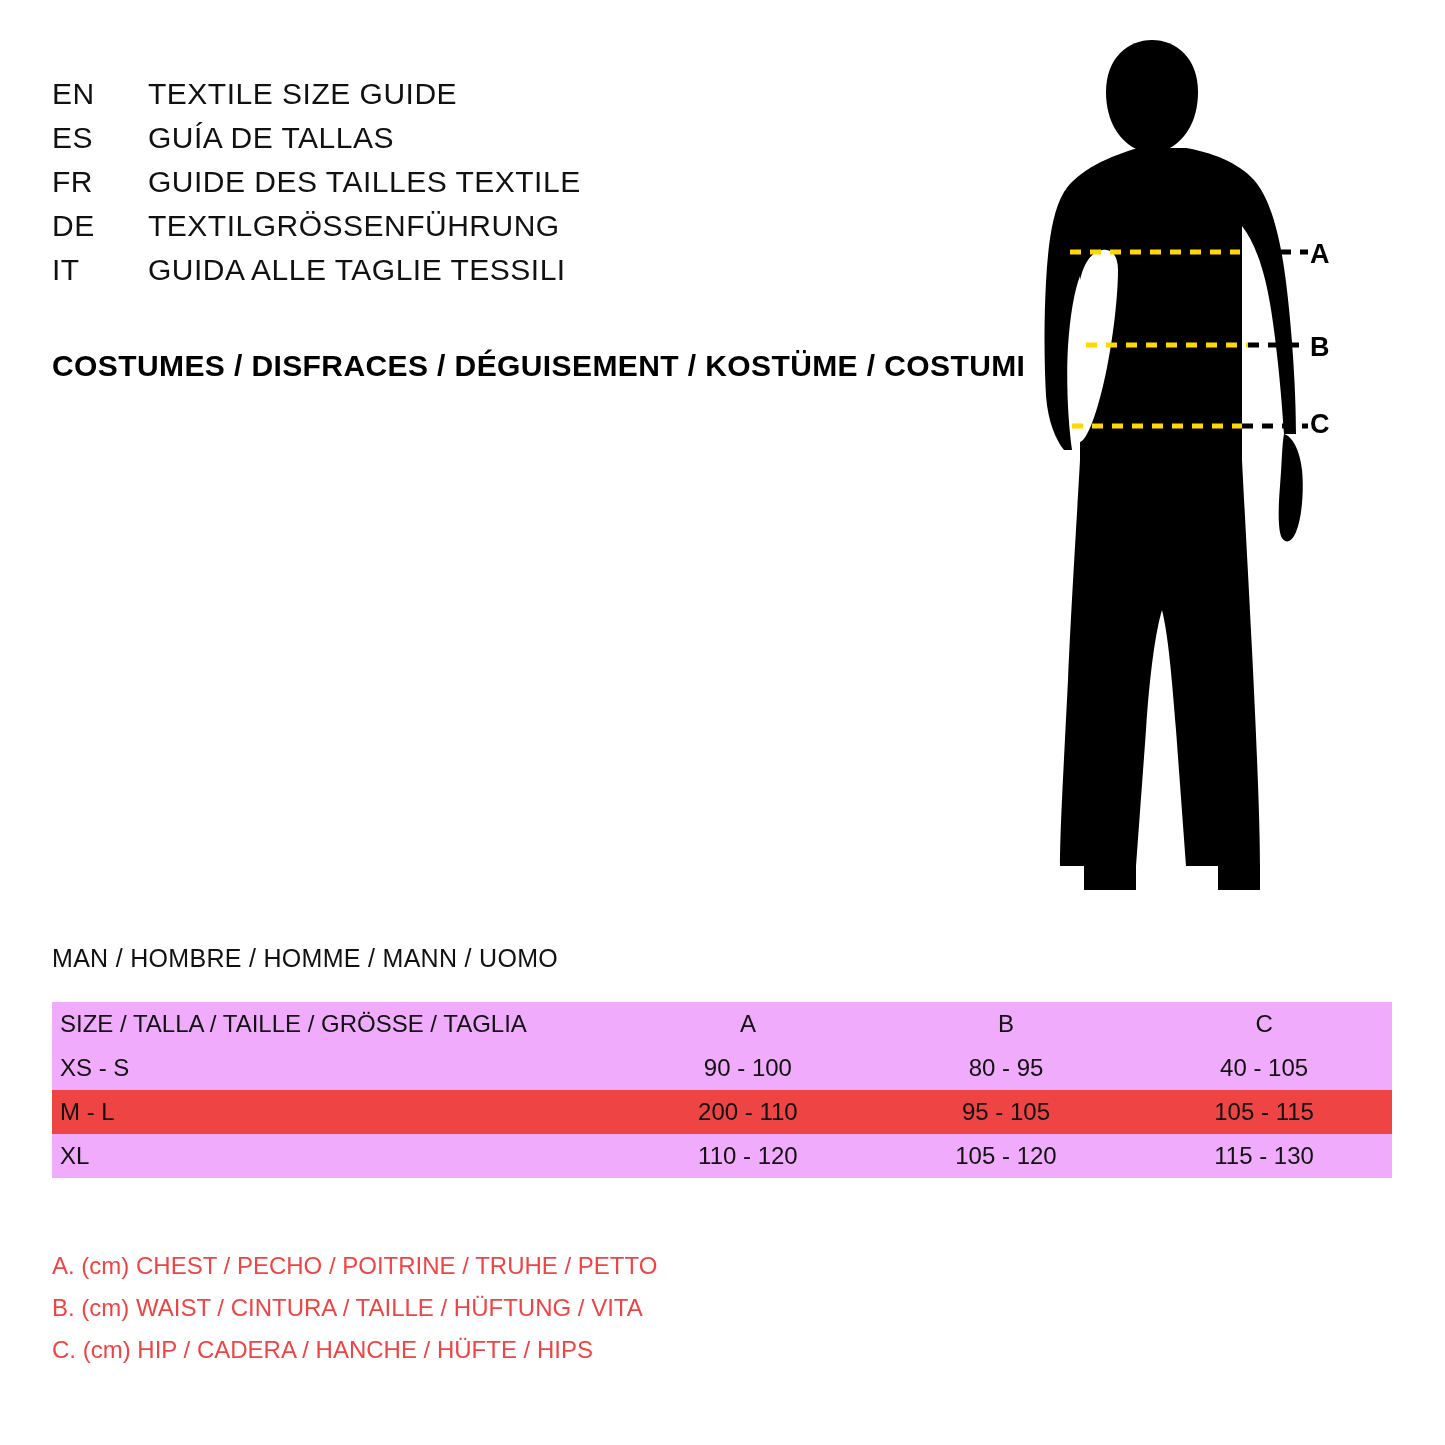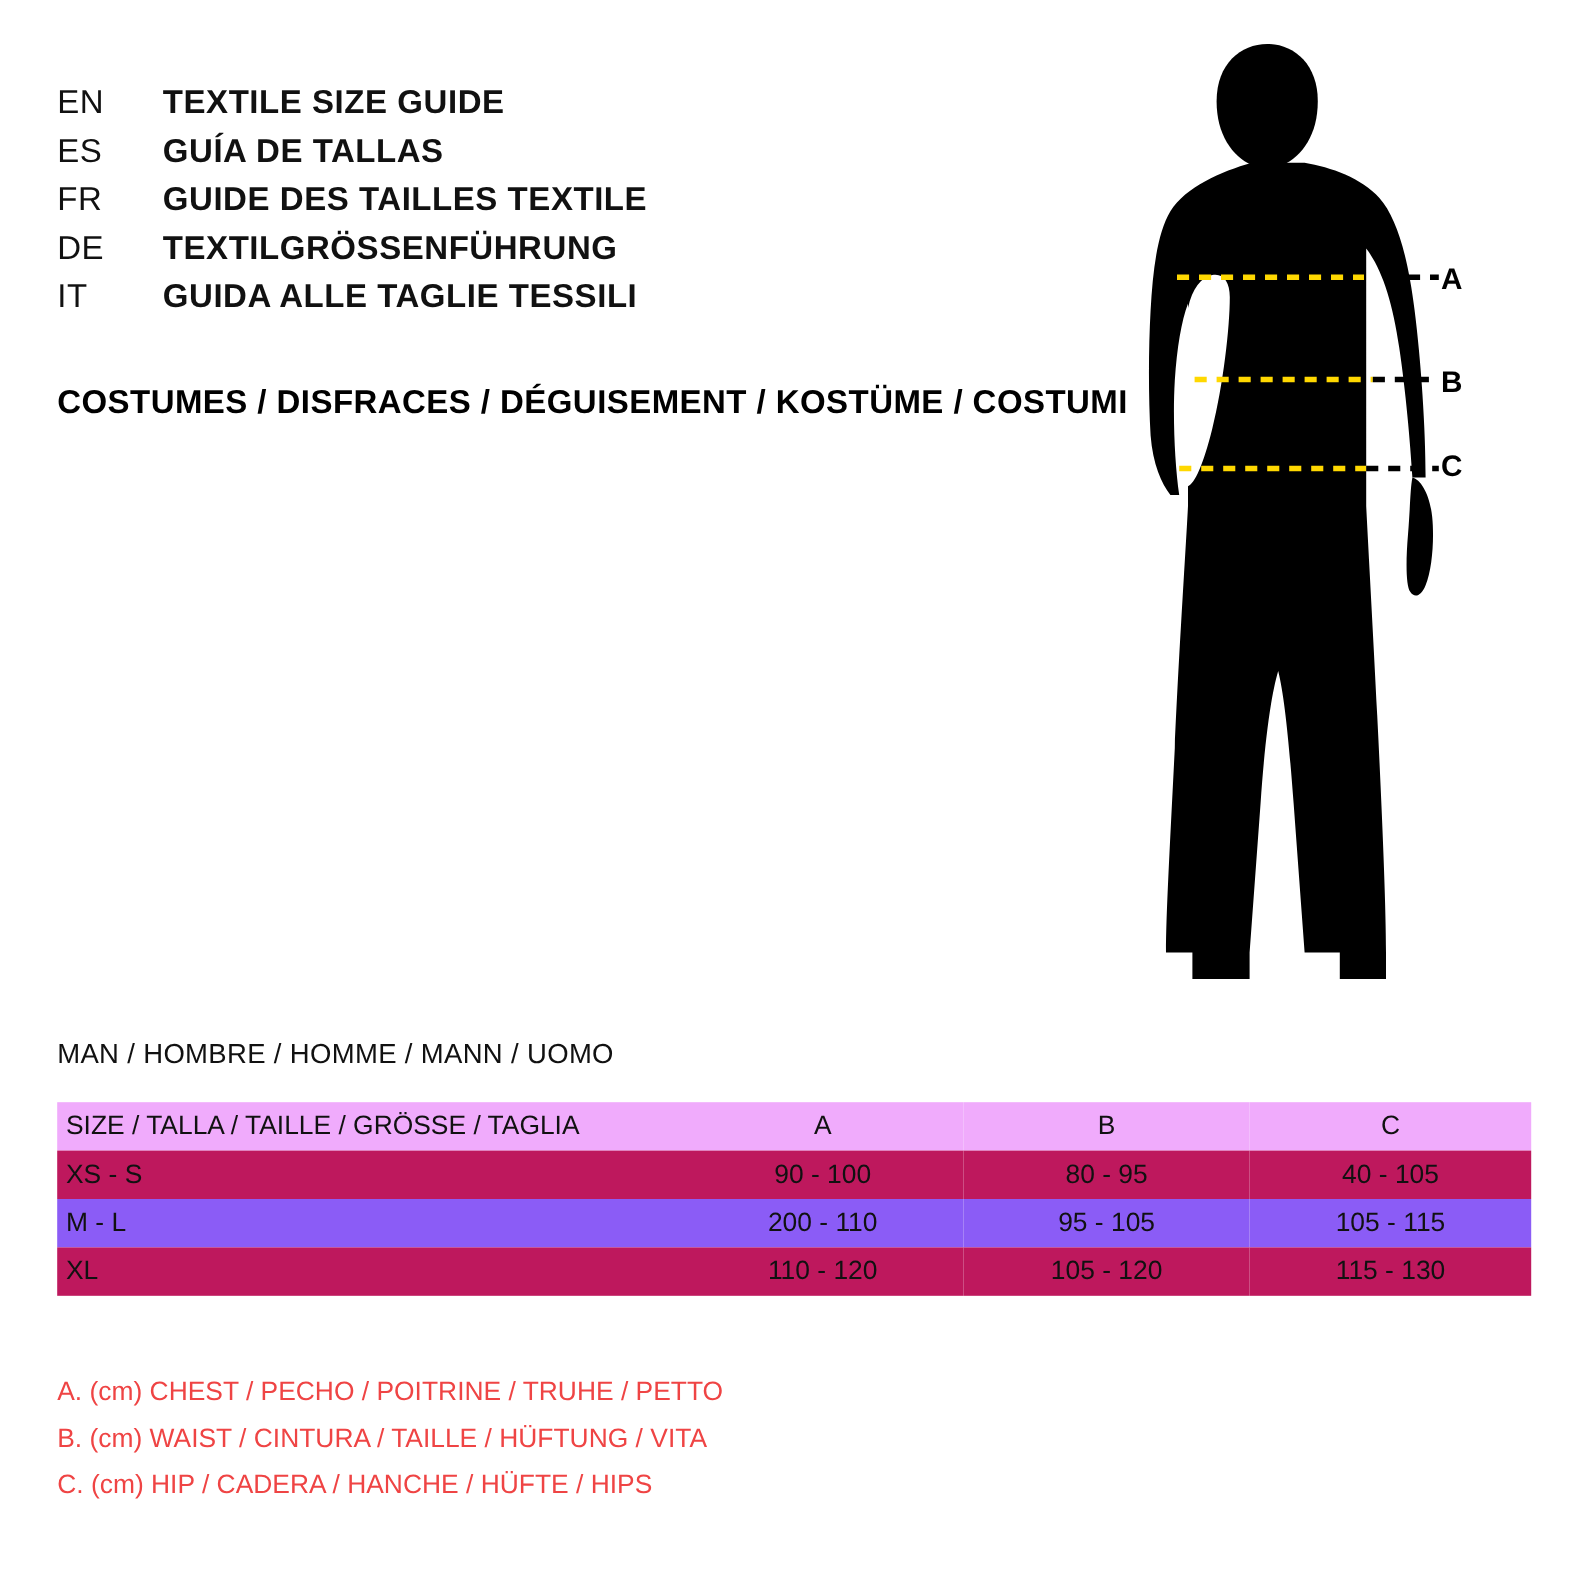--- a/index.html
+++ b/index.html
@@ -31,21 +31,20 @@
     line-height: 44px;
     color: #111111;
     gap: 24px;
   }
   .lang-code {
     width: 72px;
     flex: 0 0 72px;
   }
   .lang-text {
     flex: 1;
-    font-weight: bold;
   }
 
   .costumes-line {
     position: absolute;
     left: 52px;
     top: 327px;
     font-size: 30px;
     font-weight: bold;
     letter-spacing: 0.4px;
     color: #000000;
@@ -102,24 +101,24 @@
   table.size-table th.first-col,
   table.size-table td.first-col {
     text-align: left;
     padding-left: 8px;
     width: 560px;
   }
   table.size-table thead tr {
     background: #f0abfc;
   }
   table.size-table tbody tr.row-odd {
-    background: #be185d;
+    background: #f0abfc;
   }
   table.size-table tbody tr.row-even {
-    background: #8b5cf6;
+    background: #ef4444;
   }
 
   
   .legend {
     position: absolute;
     left: 52px;
     top: 1245px;
     font-size: 24px;
     line-height: 42px;
     color: #ef4444;

